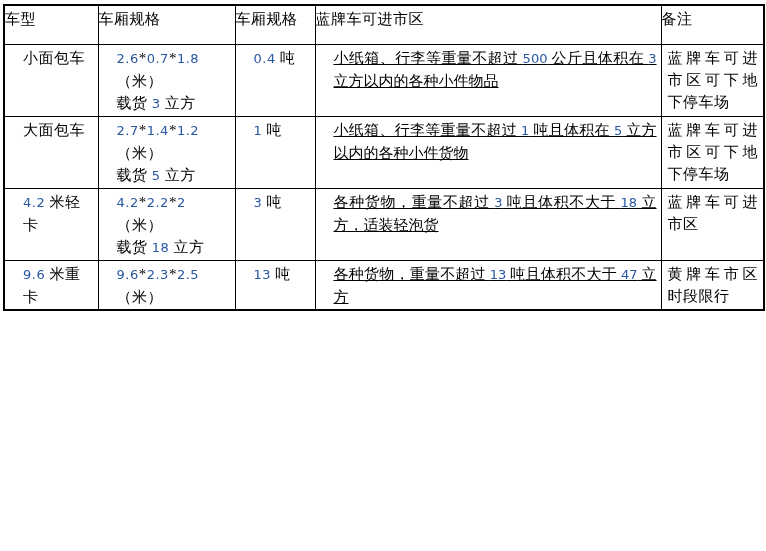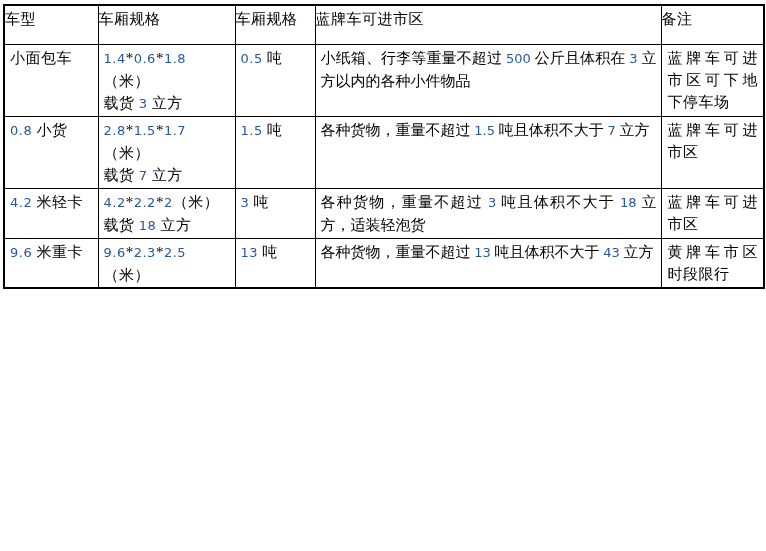--- a/index.html
+++ b/index.html
@@ -16,39 +16,40 @@
   }
   table.doc-table {
     border-collapse: collapse;
     table-layout: fixed;
     width: 760px;
     border: 2px solid #000000;
   }
   th, td {
     border: 1px solid #000000;
     vertical-align: top;
-    padding: 2px 4px 1px 5px;
+    padding: 2px 4px 1px 18px;
     font-size: 15px;
     line-height: 22px;
     font-weight: normal;
     overflow: hidden;
     word-break: break-word;
   }
   th {
     text-align: left;
     padding: 2px 0 14px 0;
     letter-spacing: 0.5px;
   }
   td.type, td.spec, td.weight {
     letter-spacing: 0.5px;
     text-align: left;
   }
   td.cargo {
     text-align: justify;
     letter-spacing: 0;
+    text-decoration: underline;
   }
   td.note {
     text-align: justify;
     letter-spacing: 0.5px;
     padding-left: 6px;
     padding-right: 5px;
   }
   
   .num {
     color: #2857a4;
@@ -73,52 +74,52 @@
       <th>车厢规格</th>
       <th>车厢规格</th>
       <th>蓝牌车可进市区</th>
       <th>备注</th>
     </tr>
   </thead>
   <tbody>
     <tr>
       <td class="type">小面包车</td>
       <td class="spec">
-        <div><span class="num">1.4</span>*<span class="num">0.6</span>*<span class="num">1.8</span>（米）</div>
+        <div><span class="num">2.6</span>*<span class="num">0.7</span>*<span class="num">1.8</span>（米）</div>
         <div>载货 <span class="num">3</span> 立方</div>
       </td>
-      <td class="weight"><span class="num">0.5</span> 吨</td>
+      <td class="weight"><span class="num">0.4</span> 吨</td>
       <td class="cargo">小纸箱、行李等重量不超过 <span class="num">500</span> 公斤且体积在 <span class="num">3</span> 立方以内的各种小件物品</td>
       <td class="note">蓝牌车可进市区可下地下停车场</td>
     </tr>
     <tr>
-      <td class="type"><span class="num">0.8</span> 小货</td>
+      <td class="type">大面包车</td>
       <td class="spec">
-        <div><span class="num">2.8</span>*<span class="num">1.5</span>*<span class="num">1.7</span>（米）</div>
-        <div>载货 <span class="num">7</span> 立方</div>
+        <div><span class="num">2.7</span>*<span class="num">1.4</span>*<span class="num">1.2</span>（米）</div>
+        <div>载货 <span class="num">5</span> 立方</div>
       </td>
-      <td class="weight"><span class="num">1.5</span> 吨</td>
-      <td class="cargo">各种货物，重量不超过 <span class="num">1.5</span> 吨且体积不大于 <span class="num">7</span> 立方</td>
-      <td class="note">蓝牌车可进市区</td>
+      <td class="weight"><span class="num">1</span> 吨</td>
+      <td class="cargo">小纸箱、行李等重量不超过 <span class="num">1</span> 吨且体积在 <span class="num">5</span> 立方以内的各种小件货物</td>
+      <td class="note">蓝牌车可进市区可下地下停车场</td>
     </tr>
     <tr>
       <td class="type"><span class="num">4.2</span> 米轻卡</td>
       <td class="spec">
         <div><span class="num">4.2</span>*<span class="num">2.2</span>*<span class="num">2</span>（米）</div>
         <div>载货 <span class="num">18</span> 立方</div>
       </td>
       <td class="weight"><span class="num">3</span> 吨</td>
       <td class="cargo">各种货物，重量不超过 <span class="num">3</span> 吨且体积不大于 <span class="num">18</span> 立方，适装轻泡货</td>
       <td class="note">蓝牌车可进市区</td>
     </tr>
     <tr>
       <td class="type"><span class="num">9.6</span> 米重卡</td>
       <td class="spec">
         <div><span class="num">9.6</span>*<span class="num">2.3</span>*<span class="num">2.5</span>（米）</div>
 
       </td>
       <td class="weight"><span class="num">13</span> 吨</td>
-      <td class="cargo">各种货物，重量不超过 <span class="num">13</span> 吨且体积不大于 <span class="num">43</span> 立方</td>
+      <td class="cargo">各种货物，重量不超过 <span class="num">13</span> 吨且体积不大于 <span class="num">47</span> 立方</td>
       <td class="note">黄牌车市区时段限行</td>
     </tr>
 
   </tbody>
 </table>
 
 </body></html>

